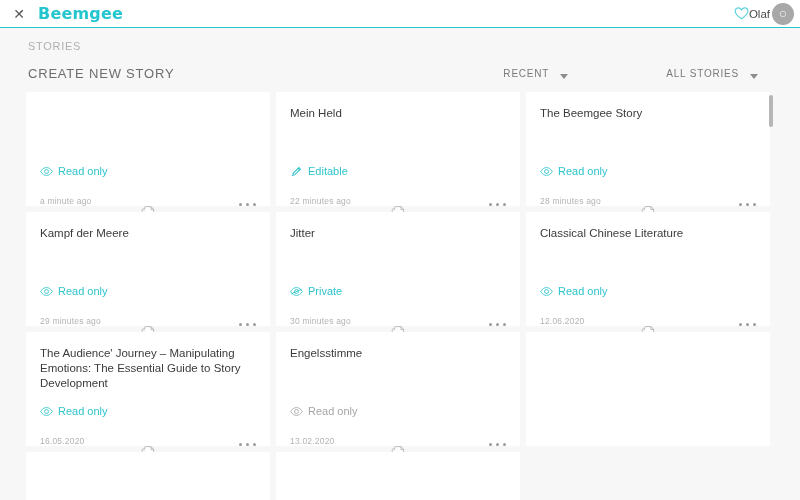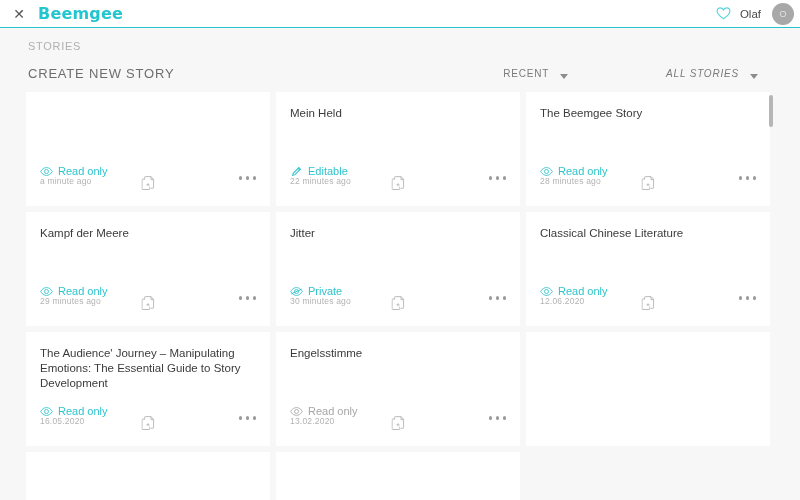--- a/index.html
+++ b/index.html
@@ -31,21 +31,20 @@
     color: #23c6cf;
     font-size: 16px;
     font-weight: bold;
     letter-spacing: 0.2px;
     font-family: "DejaVu Sans", sans-serif;
   }
   .header-right {
     margin-left: auto;
     display: flex;
     align-items: center;
-    gap: 9px;
   }
   .heart-icon { width: 15px; height: 15px; display: block; }
   .user-name {
     font-size: 11.5px;
     color: #4a4a4a;
   }
   .avatar {
     width: 22px; height: 22px; border-radius: 50%;
     background: #a8a8a8;
     color: #e2e2e2;
@@ -78,21 +77,21 @@
   .dropdown {
     display: flex;
     align-items: flex-end;
     gap: 11px;
     font-size: 10px;
     letter-spacing: 0.8px;
     color: #7a7a7a;
     cursor: pointer;
   }
   .dd-recent { margin-left: auto; }
-  .dd-all { margin-left: 98px; margin-right: 42px; font-style: italic; }
+  .dd-all { margin-left: 98px; margin-right: 42px; }
   .caret {
     width: 0; height: 0;
     border-left: 4px solid transparent;
     border-right: 4px solid transparent;
     border-top: 5px solid #8c8c8c;
   }
 
   
   .grid-wrap {
     position: relative;
@@ -133,21 +132,21 @@
     font-size: 11px;
     color: #2ec4cc;
   }
   .card-status.muted { color: #a6a6a6; }
   .status-icon { width: 13px; height: 11px; display: block; }
   .card-footer {
     position: absolute;
     left: 0; right: 0; bottom: 0;
     height: 30px;
     display: flex;
-    align-items: flex-start;
+    align-items: flex-end;
     padding: 0 14px;
   }
   .timestamp {
     font-size: 8.5px;
     color: #b3b3b3;
     letter-spacing: 0.2px;
   }
   .copy-icon {
     position: absolute;
     left: 50%;

